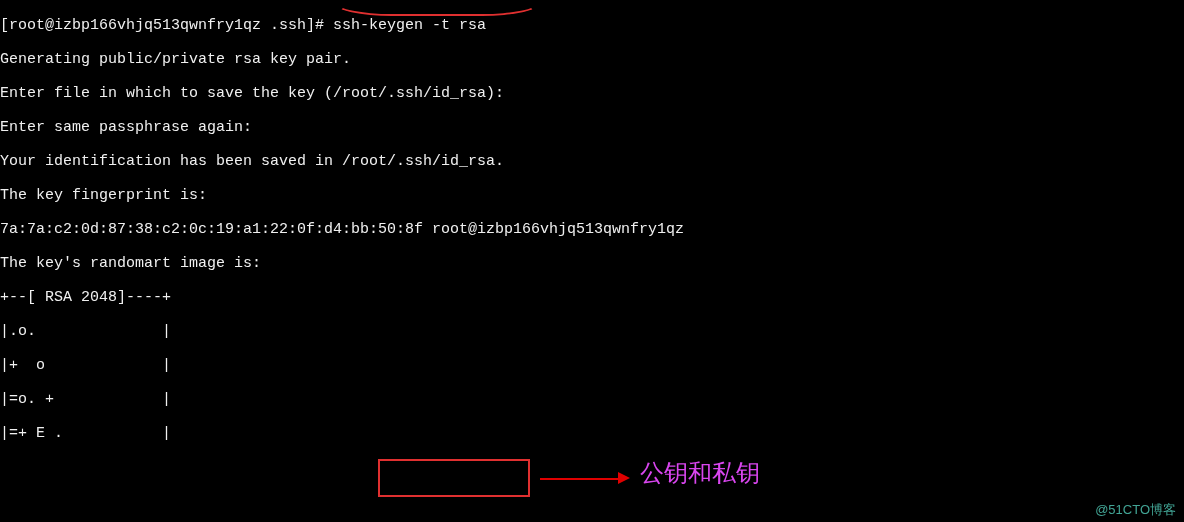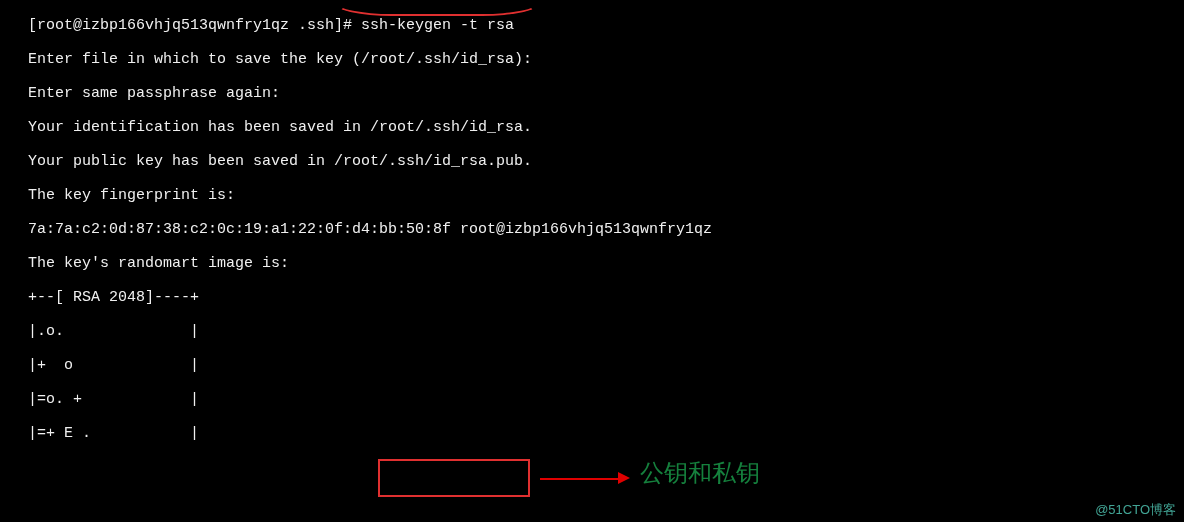--- a/index.html
+++ b/index.html
@@ -13,21 +13,21 @@
     font-size: 15px;
     line-height: 17px;
     overflow: hidden;
     position: relative;
   }
   .terminal {
     white-space: pre;
     position: relative;
     padding: 0;
   }
-  .line { display: block; padding-left: 28px; }
+  .line { display: block; }
 
   
   .red-oval {
     position: absolute;
     border: 2px solid #e03030;
     border-top-color: transparent;
     border-left-color: transparent;
     border-right-color: transparent;
     border-radius: 50% / 90%;
     pointer-events: none;
@@ -35,21 +35,21 @@
 
   
   .red-box {
     position: absolute;
     border: 2px solid #e03030;
     pointer-events: none;
   }
 
   .annot {
     position: absolute;
-    color: #15803d;
+    color: #d946ef;
     font-family: "SimSun","Microsoft YaHei",sans-serif;
     font-size: 24px;
   }
   .arrow-line {
     position: absolute;
     height: 2px;
     background: #e00000;
   }
   .arrow-head {
     position: absolute;
@@ -67,24 +67,24 @@
     font-family: "Microsoft YaHei", sans-serif;
     font-size: 13px;
     opacity: 0.7;
   }
 </style>
 </head>
 <body>
 
 <div class="terminal">
 <span class="line"><span>[root@izbp166vhjq513qwnfry1qz .ssh]#</span> <span>ssh-keygen -t rsa</span></span>
+<span class="line">Generating public/private rsa key pair.</span>
 <span class="line">Enter file in which to save the key (/root/.ssh/id_rsa):</span>
 <span class="line">Enter same passphrase again:</span>
 <span class="line">Your identification has been saved in /root/.ssh/id_rsa.</span>
-<span class="line">Your public key has been saved in /root/.ssh/id_rsa.pub.</span>
 <span class="line">The key fingerprint is:</span>
 <span class="line">7a:7a:c2:0d:87:38:c2:0c:19:a1:22:0f:d4:bb:50:8f root@izbp166vhjq513qwnfry1qz</span>
 <span class="line">The key's randomart image is:</span>
 <span class="line">+--[ RSA 2048]----+</span>
 <span class="line">|.o.              |</span>
 <span class="line">|+  o             |</span>
 <span class="line">|=o. +            |</span>
 <span class="line">|=+ E .           |</span>
 
 

